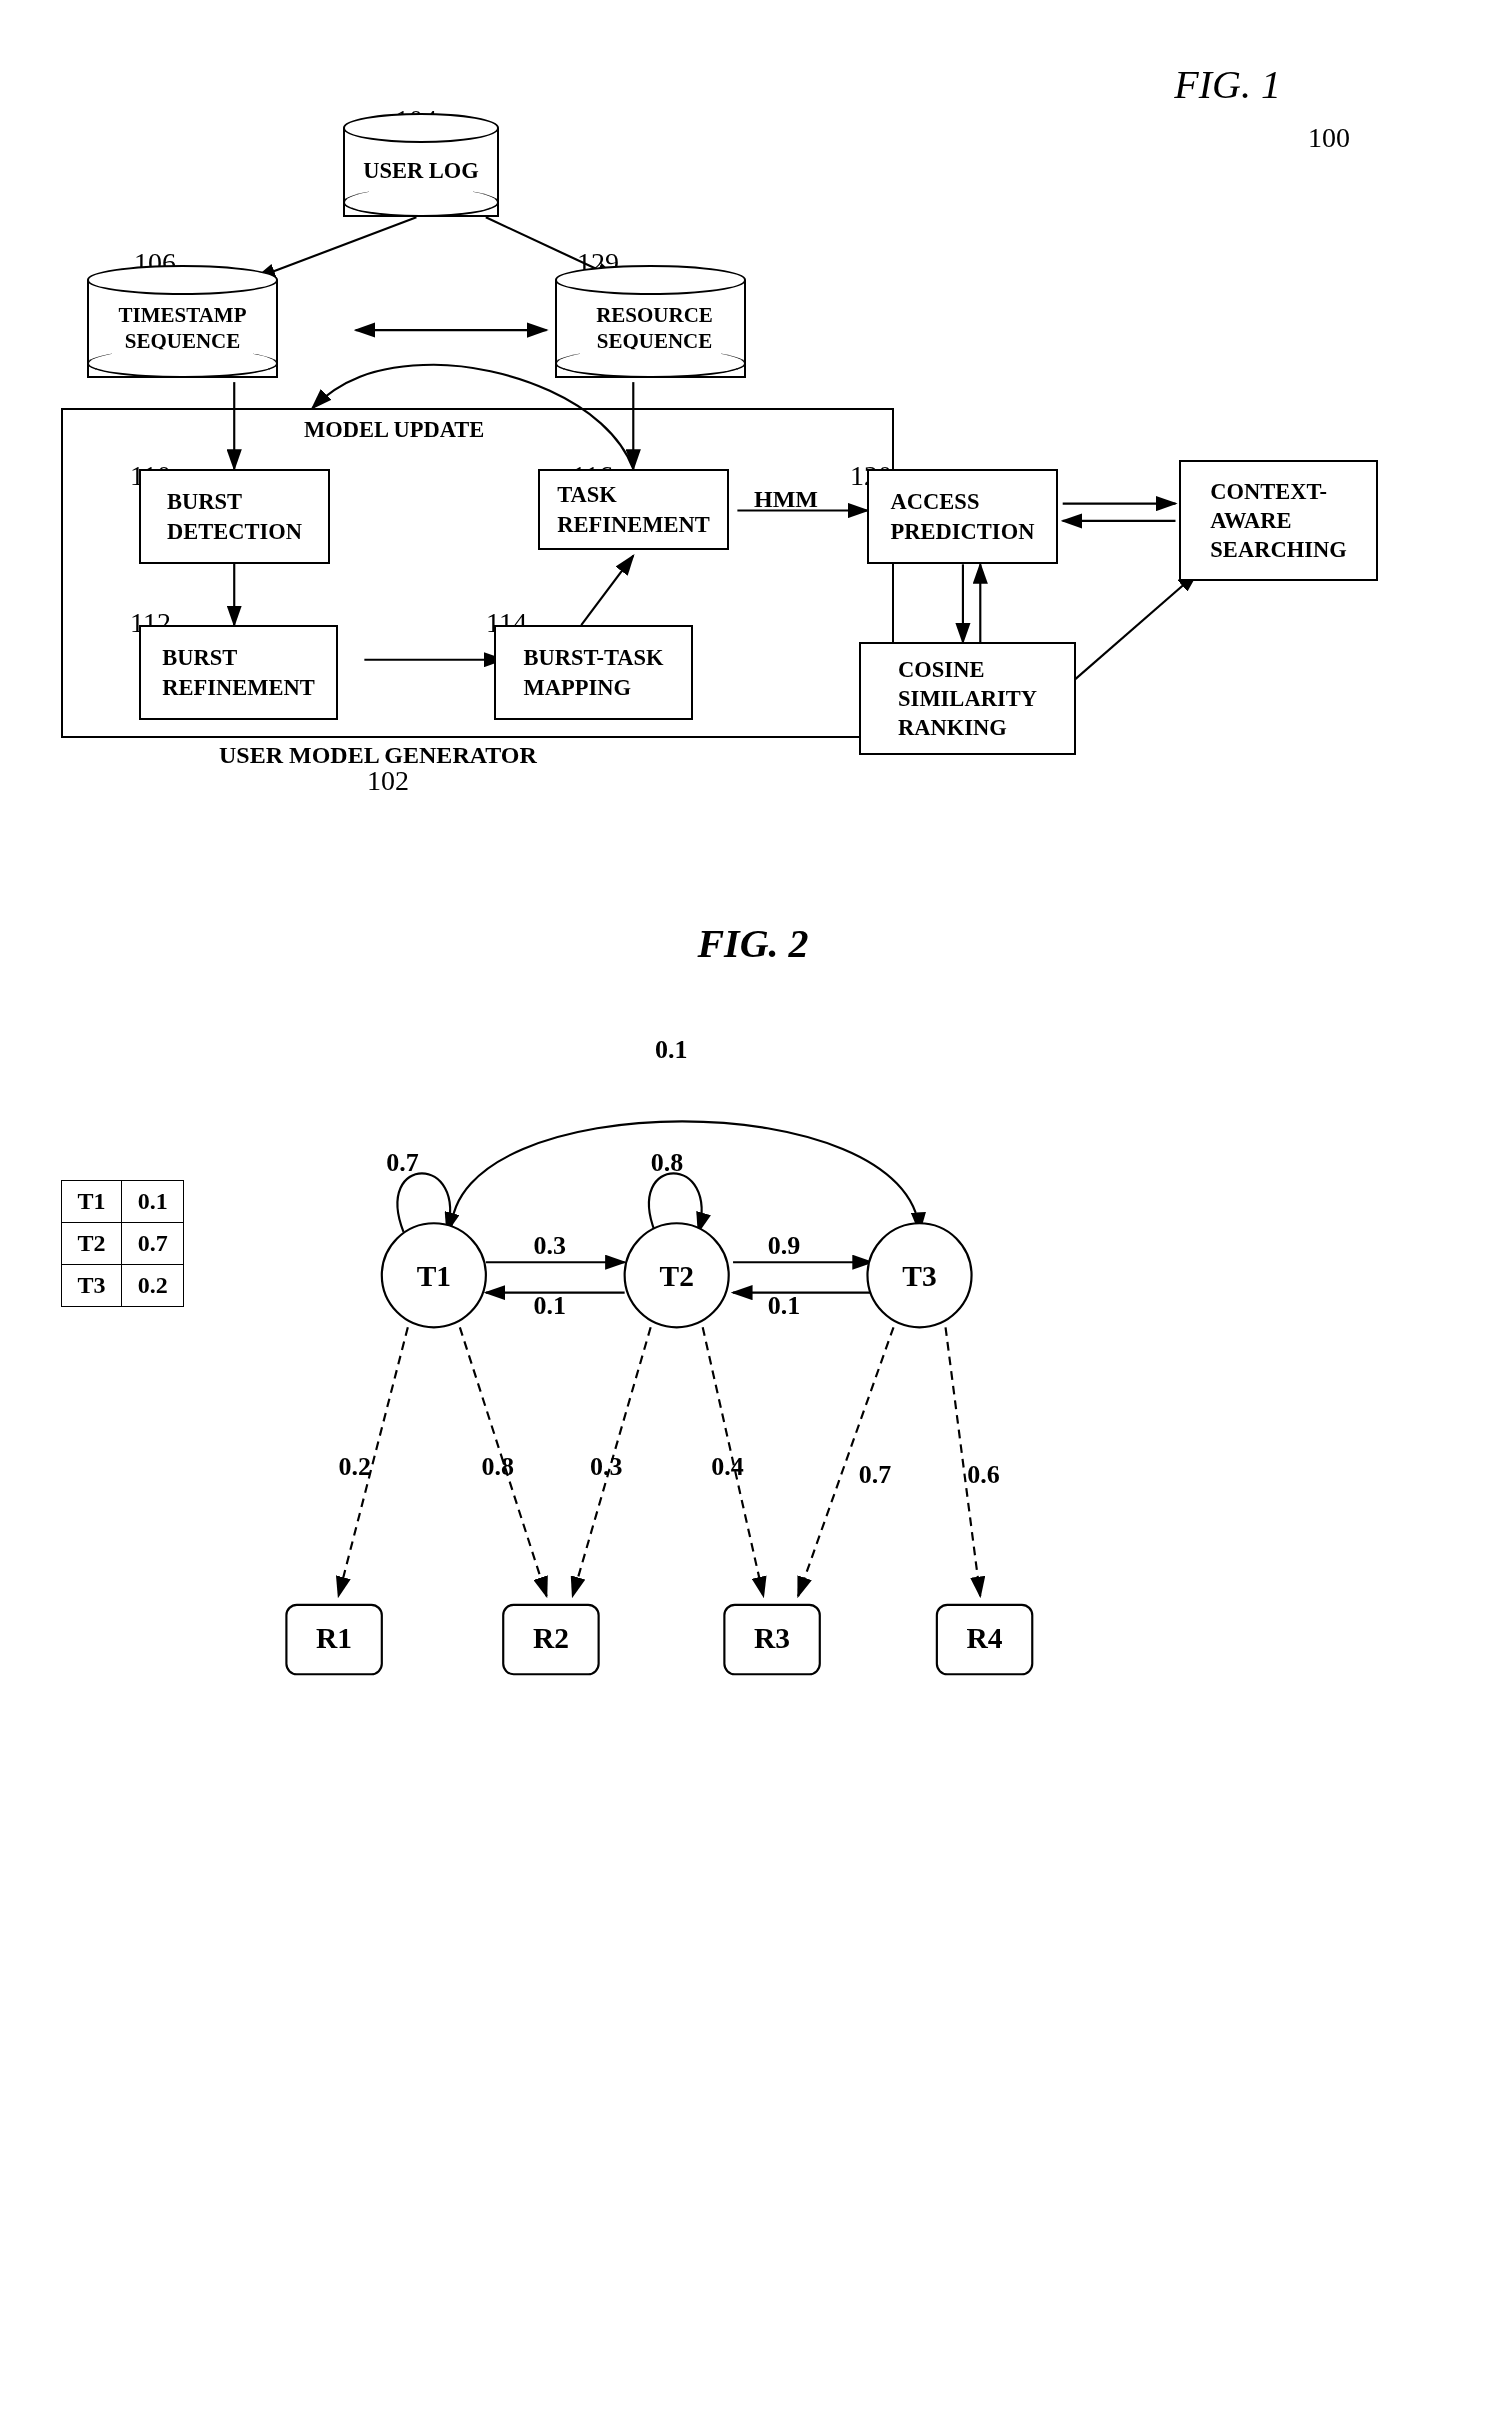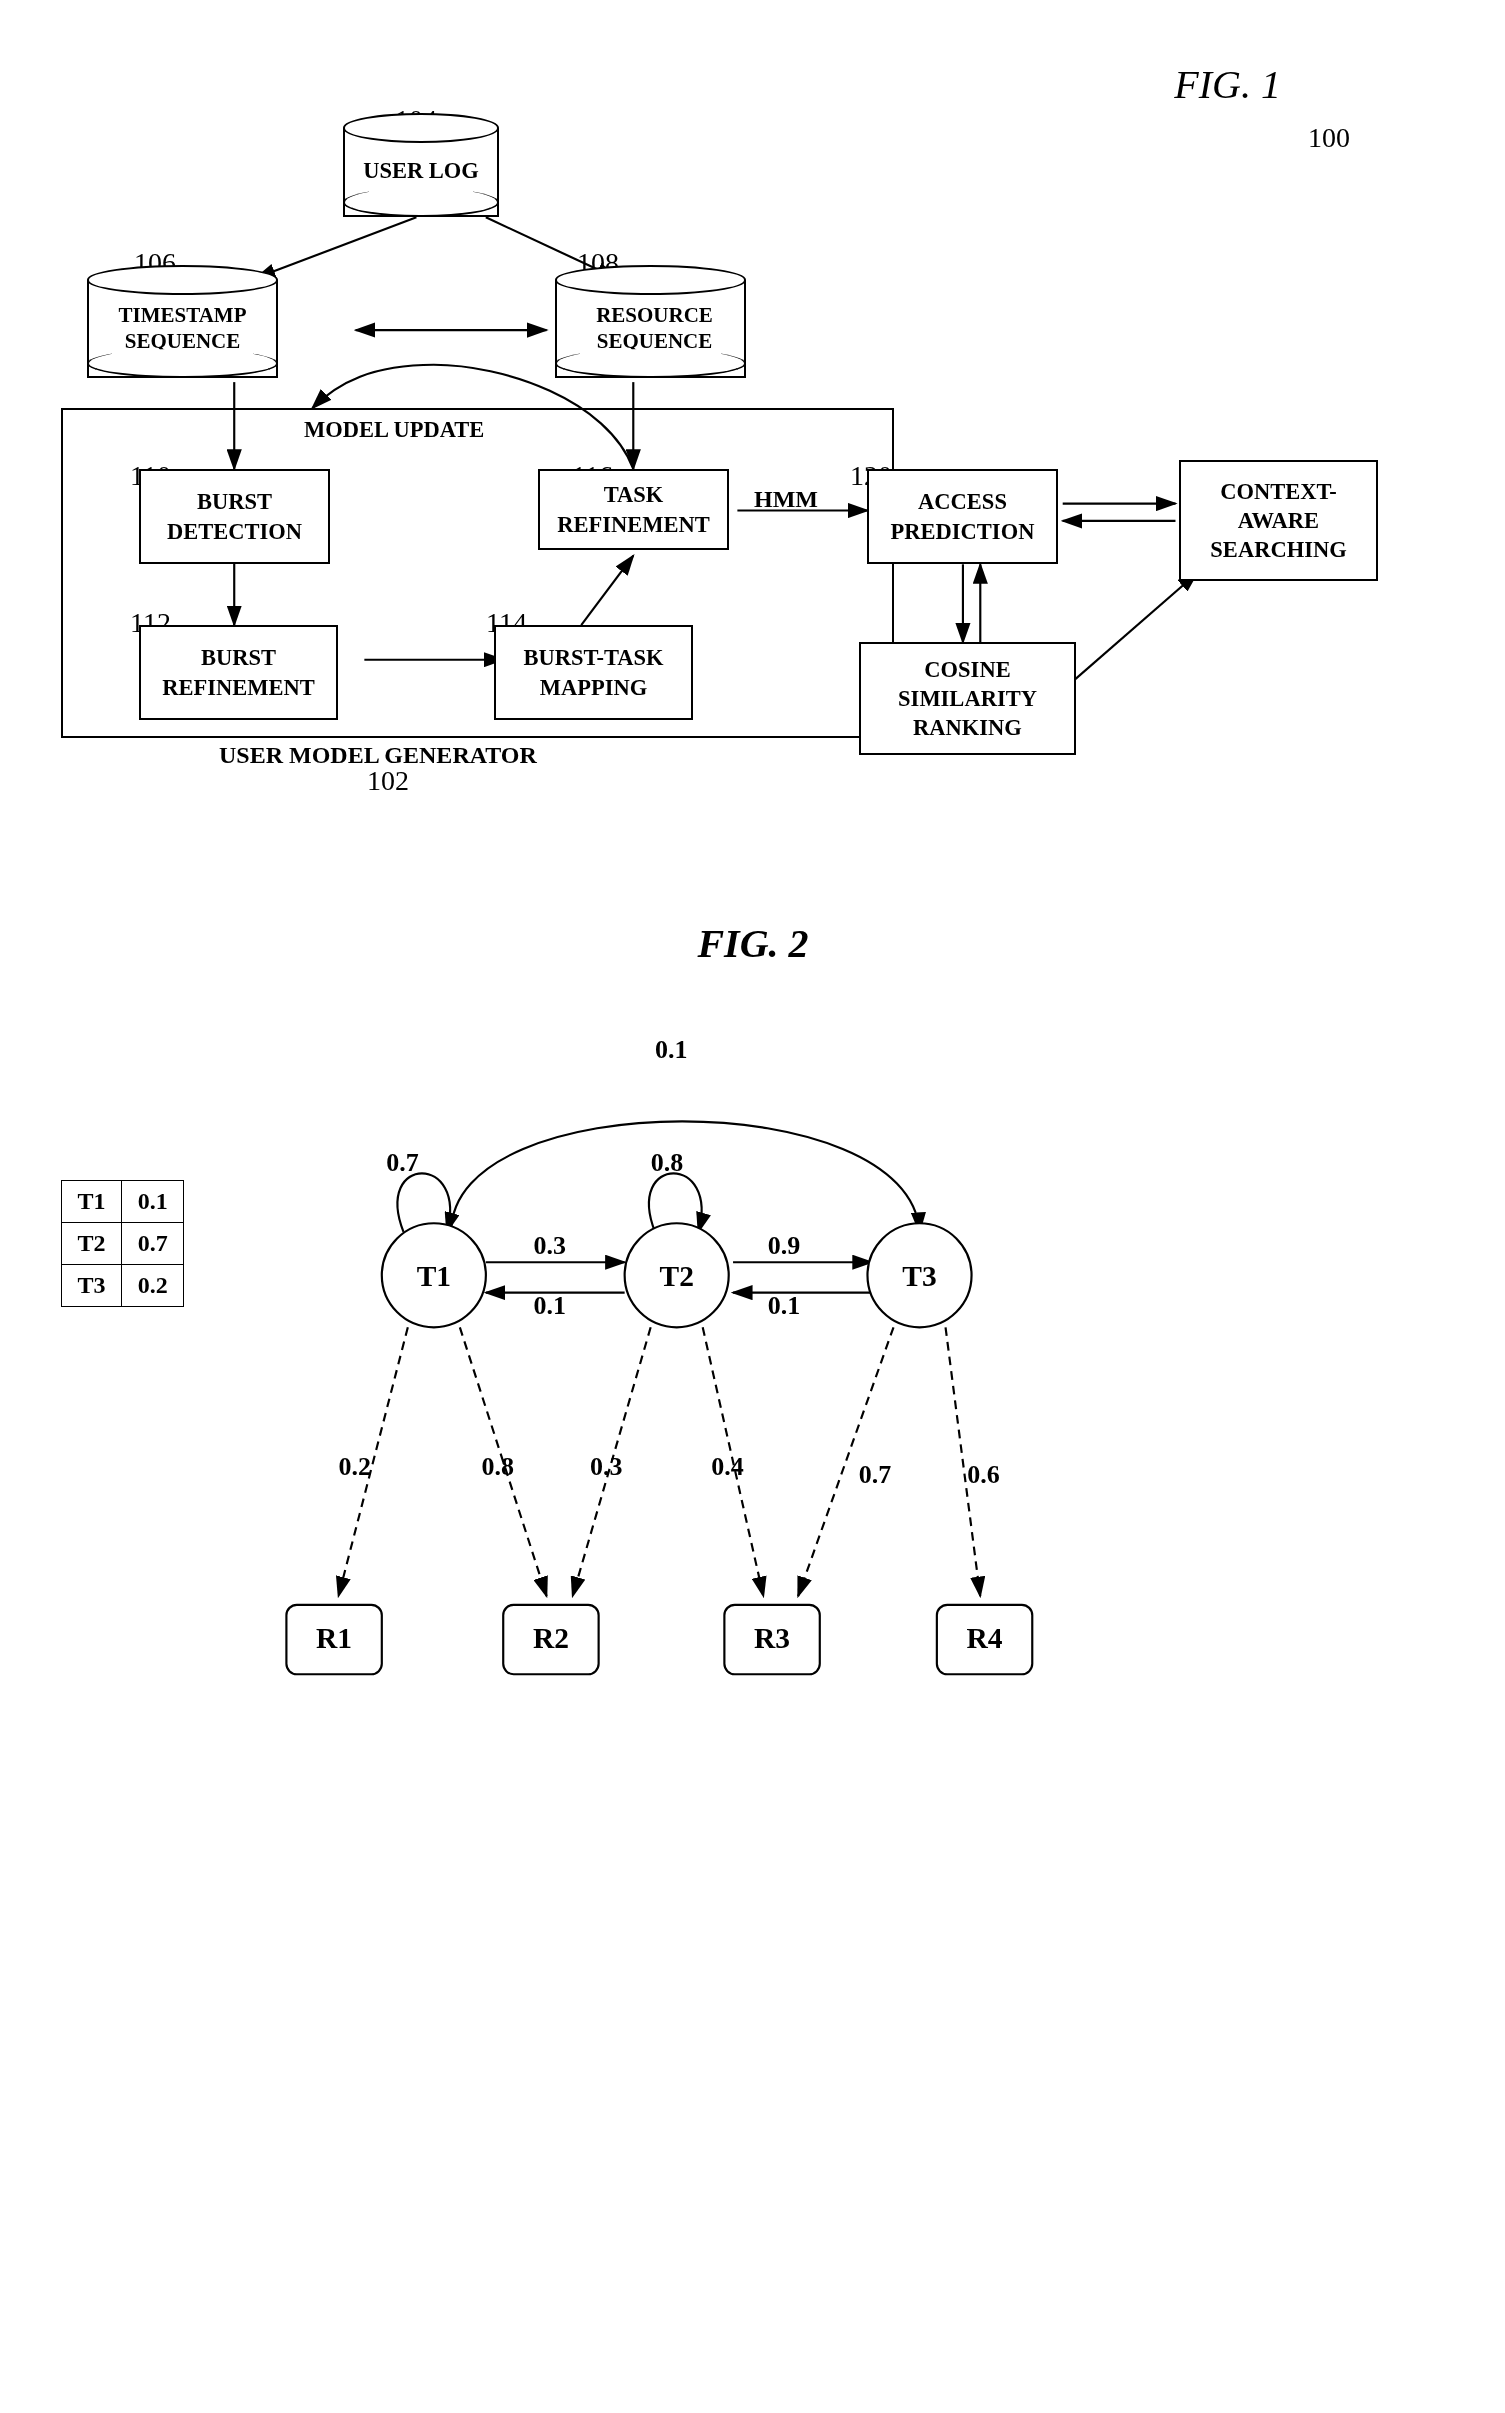--- a/index.html
+++ b/index.html
@@ -40,21 +40,21 @@
     }
 
     
     .box {
       position: absolute;
       border: 2.2px solid #000;
       background: #fff;
       display: flex;
       align-items: center;
       justify-content: center;
-      text-align: center;
+      text-align: left;
       font-size: 22.5px;
       font-weight: bold;
       line-height: 1.3;
     }
 
     
     .user-model-box {
       position: absolute;
       border: 2.2px solid #000;
       background: transparent;
@@ -151,21 +151,21 @@
 
     <line x1="1225" y1="755" x2="1380" y2="620" stroke="#000" stroke-width="2.5" marker-end="url(#arrowhead)"></line>
 
     <path d="M 730 500 C 700 420, 580 380, 500 380 C 430 380, 390 400, 360 430" stroke="#000" stroke-width="2.5" fill="none" marker-end="url(#arrowhead)"></path>
 
     <line x1="520" y1="145" x2="520" y2="115" stroke="#000" stroke-width="2.5" marker-end="url(#arrowhead)"></line>
     <line x1="500" y1="115" x2="500" y2="145" stroke="#000" stroke-width="2.5" marker-end="url(#arrowhead)"></line>
   </svg>
 
   <span class="ref-num" style="top:212px; left:134px;">106</span>
-  <span class="ref-num" style="top:212px; left:577px;">108</span>
+  <span class="ref-num" style="top:212px; left:577px;">129</span>
   <span class="ref-num" style="top:69px; left:395px;">104</span>
   <span class="ref-num" style="top:425px; left:130px;">110</span>
   <span class="ref-num" style="top:572px; left:130px;">112</span>
   <span class="ref-num" style="top:572px; left:486px;">114</span>
   <span class="ref-num" style="top:425px; left:572px;">116</span>
   <span class="ref-num" style="top:425px; left:850px;">120</span>
   <span class="ref-num" style="top:642px; left:867px;">122</span>
   <span class="ref-num" style="top:425px; left:1179px;">124</span>
 
   <div style="position:absolute; top:78px; left:343px; width:156px; height:104px;">

